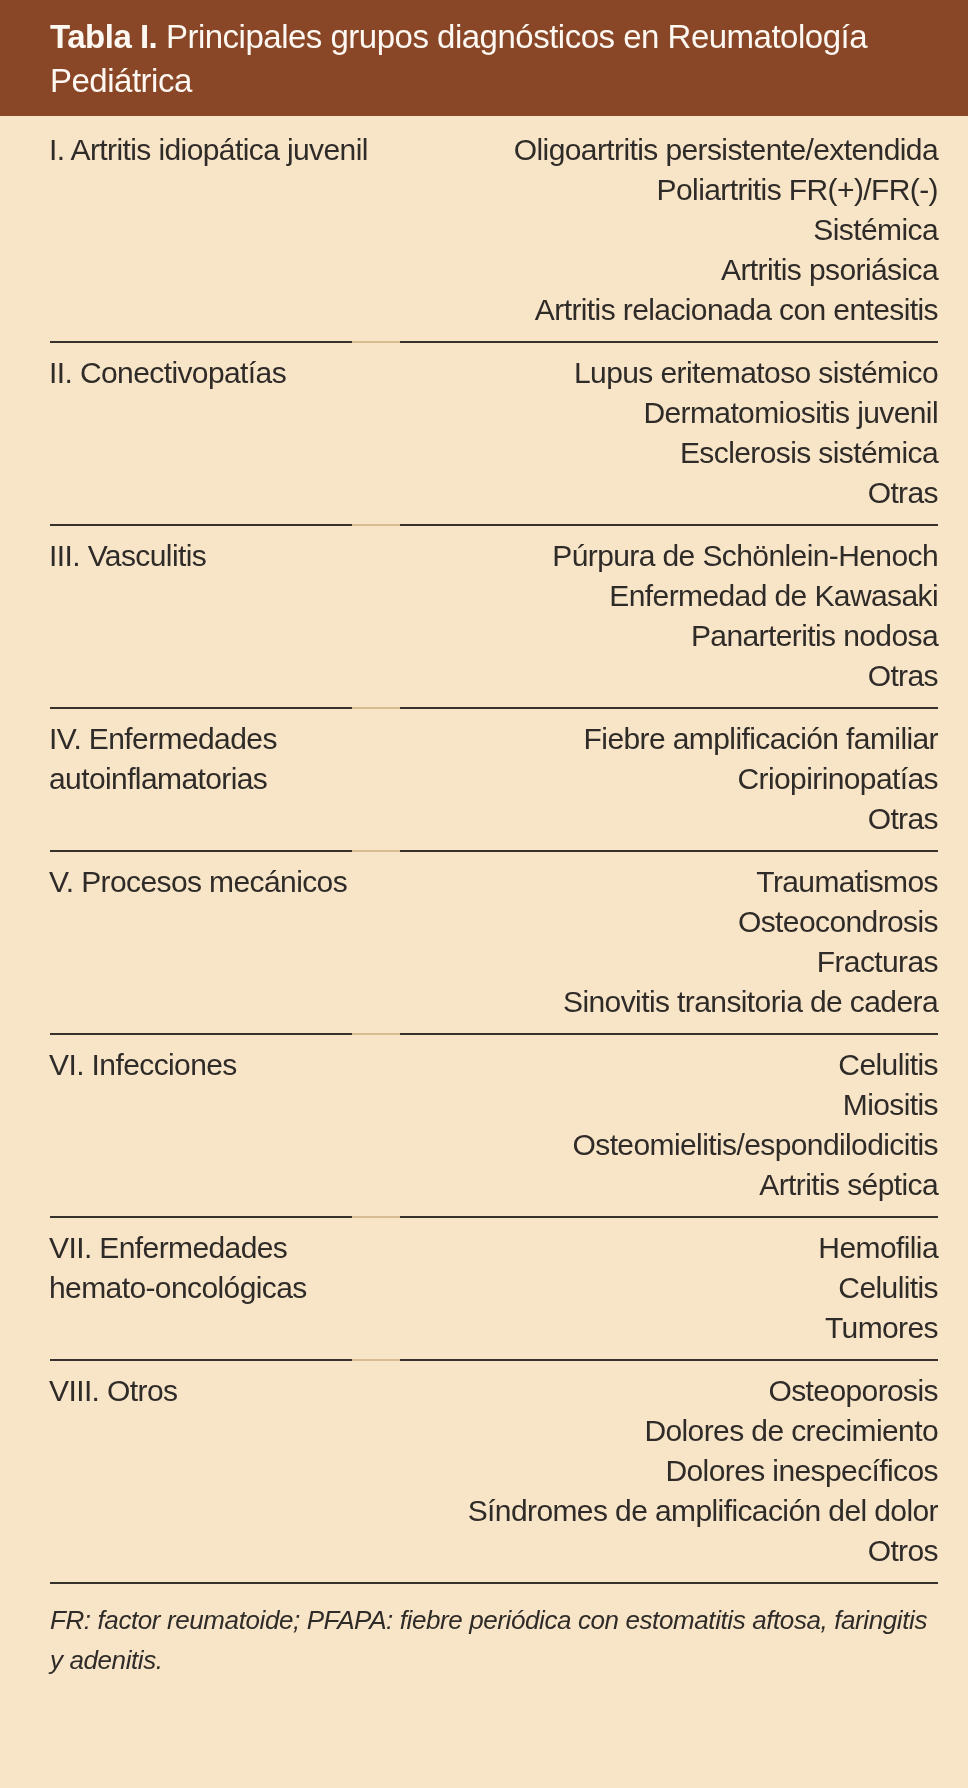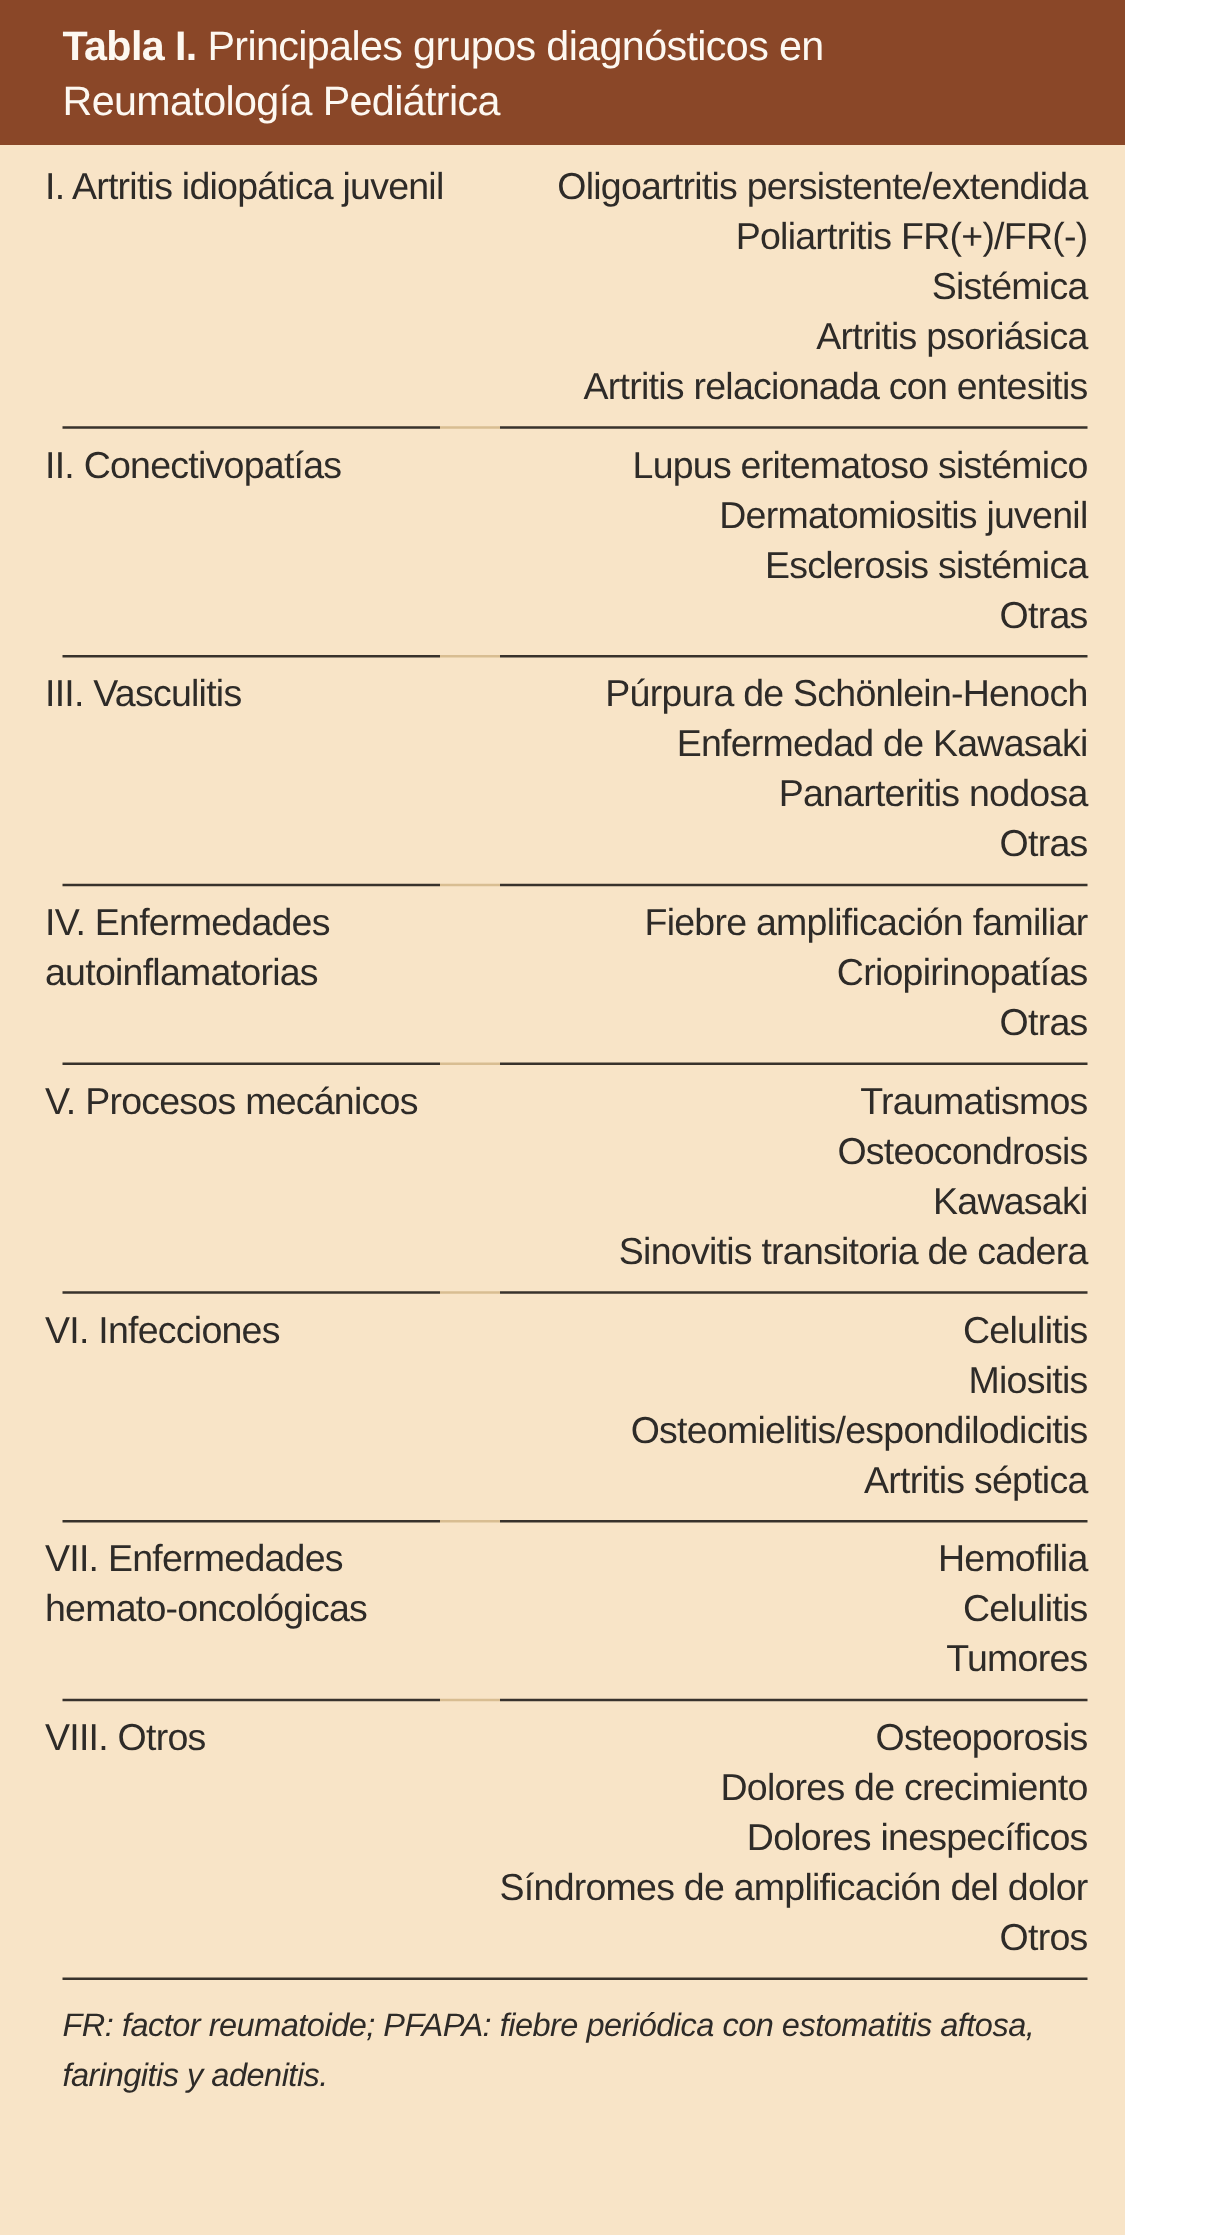--- a/index.html
+++ b/index.html
@@ -10,21 +10,21 @@
     --divider-dark:#38322c;
     --divider-light:#d8bd92;
   }
   *{margin:0;padding:0;box-sizing:border-box;}
   html,body{background:#fff;}
   body{
     font-family:"Liberation Sans", sans-serif;
     color:var(--text);
   }
   .page{
-    width:900px;
+    width:968px;
     min-height:1788px;
     background:var(--body-bg);
     overflow:hidden;
   }
   .table-header{
     background:var(--header-bg);
     color:var(--header-text);
     padding:15px 40px 13px 50px;
     font-size:33px;
     line-height:44px;
@@ -33,20 +33,21 @@
   }
   .table-header .title-label{font-weight:bold;}
   .table-body{padding-top:4px;}
   .row{
     display:grid;
     grid-template-columns:340px 1fr;
     padding:10px 30px 11px 36px;
     font-size:30px;
     line-height:40px;
     letter-spacing:-0.6px;
+    margin-left:13px;
   }
   .cell-left{padding-right:20px;}
   .cell-right{}
   .diagnosis-item{white-space:nowrap;text-align:right;}
   .divider{
     display:flex;
     margin:0 30px 0 50px;
     height:2px;
   }
   .divider .seg-left{width:302px;background:var(--divider-dark);height:2px;}
@@ -138,21 +139,21 @@
         <span class="seg-gap"></span>
         <span class="seg-right"></span>
       </div>
       <div class="row">
         <div class="cell-left">
           <div>V. Procesos mecánicos</div>
         </div>
         <div class="cell-right">
           <div class="diagnosis-item">Traumatismos</div>
           <div class="diagnosis-item">Osteocondrosis</div>
-          <div class="diagnosis-item">Kawasaki</div>
+          <div class="diagnosis-item">Fracturas</div>
           <div class="diagnosis-item">Sinovitis transitoria de cadera</div>
         </div>
       </div>
       <div class="divider">
         <span class="seg-left"></span>
         <span class="seg-gap"></span>
         <span class="seg-right"></span>
       </div>
       <div class="row">
         <div class="cell-left">

